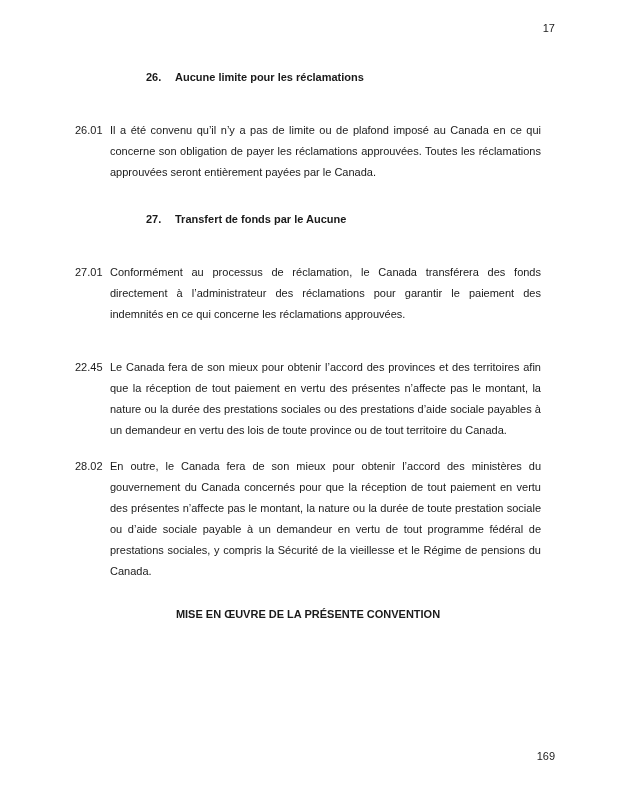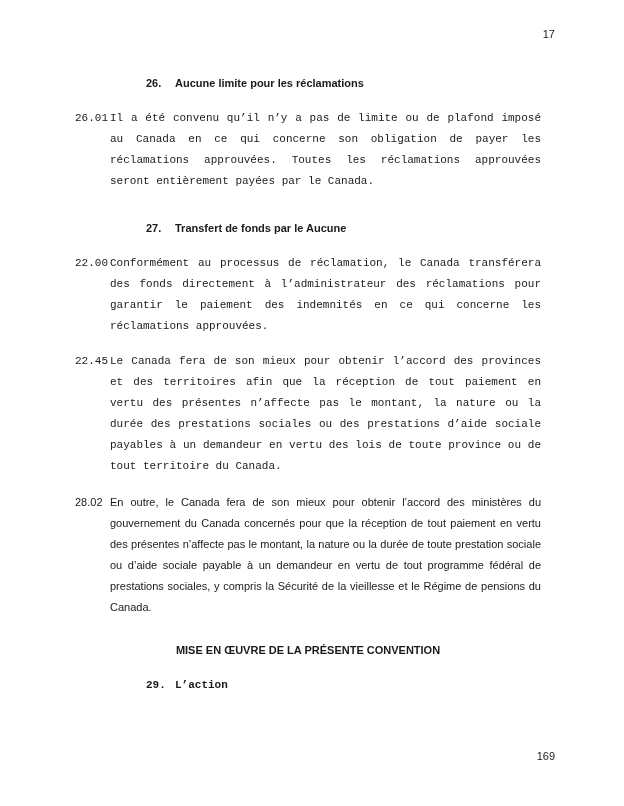--- a/index.html
+++ b/index.html
@@ -6,21 +6,21 @@
     margin: 0;
     padding: 0;
     background: #ffffff;
   }
   .page {
     position: relative;
     width: 624px;
     height: 806px;
     box-sizing: border-box;
     background: #ffffff;
-    padding: 24px 69px 0 75px;
+    padding: 18px 69px 0 75px;
     font-family: "Liberation Sans", "DejaVu Sans", sans-serif;
     font-size: 11px;
     line-height: 21px;
     color: #1a1a1a;
     overflow: hidden;
   }
   .page-header {
     text-align: right;
     line-height: 21px;
   }
@@ -49,21 +49,21 @@
   .para .p-num {
     position: absolute;
     left: 0;
     top: 0;
   }
   .para .p-text {
     margin-left: 35px;   
     text-align: justify;
     text-justify: inter-word;
   }
-  .mt14 { margin-top: 14px; font-family: Liberation Mono, monospace; }
+  .mt14 { margin-top: 32px; }
   .mt15 { margin-top: 15px; }
   .mt16 { margin-top: 28px; }
   .mt22 { margin-top: 22px; }
   .mt24 { margin-top: 24px; }
   .mt26 { margin-top: 26px; }
   .page-footer {
     position: absolute;
     top: 746px;
     right: 69px;
     line-height: 21px;
@@ -87,40 +87,37 @@
     <div class="para mt14">
       <span class="p-num">26.01</span>
       <div class="p-text">Il a été convenu qu’il n’y a pas de limite ou de plafond imposé au Canada en ce qui concerne son obligation de payer les réclamations approuvées. Toutes les réclamations approuvées seront entièrement payées par le Canada.</div>
     </div>
 
     <div class="sec-heading mt26">
       <span class="h-num">27.</span><span class="h-title">Transfert de fonds par le Aucune</span>
     </div>
 
     <div class="para mt14">
-      <span class="p-num">22.00</span>
+      <span class="p-num">27.01</span>
       <div class="p-text">Conformément au processus de réclamation, le Canada transférera des fonds directement à l’administrateur des réclamations pour garantir le paiement des indemnités en ce qui concerne les réclamations approuvées.</div>
     </div>
 
 
     <div class="para mt14">
       <span class="p-num">22.45</span>
       <div class="p-text">Le Canada fera de son mieux pour obtenir l’accord des provinces et des territoires afin que la réception de tout paiement en vertu des présentes n’affecte pas le montant, la nature ou la durée des prestations sociales ou des prestations d’aide sociale payables à un demandeur en vertu des lois de toute province ou de tout territoire du Canada.</div>
     </div>
 
     <div class="para mt15">
       <span class="p-num">28.02</span>
       <div class="p-text">En outre, le Canada fera de son mieux pour obtenir l’accord des ministères du gouvernement du Canada concernés pour que la réception de tout paiement en vertu des présentes n’affecte pas le montant, la nature ou la durée de toute prestation sociale ou d’aide sociale payable à un demandeur en vertu de tout programme fédéral de prestations sociales, y compris la Sécurité de la vieillesse et le Régime de pensions du Canada.</div>
     </div>
 
     <div class="part-heading mt22">MISE EN ŒUVRE DE LA PRÉSENTE CONVENTION</div>
 
-    <div class="sec-heading mt14">
-      <span class="h-num">29.</span><span class="h-title">L’action</span>
-    </div>
 
 
   </div>
 
   <div class="page-footer">
     <span>169</span>
   </div>
 
 </div>
 

